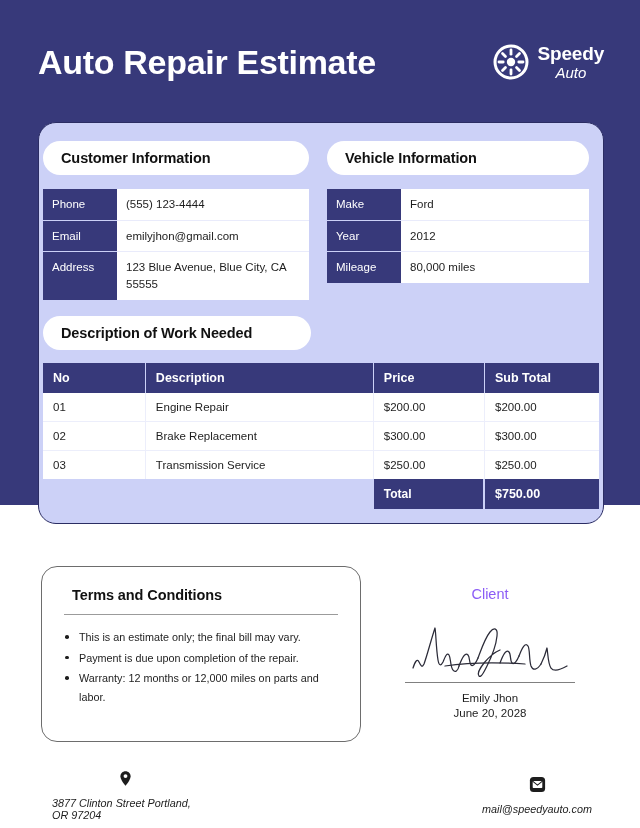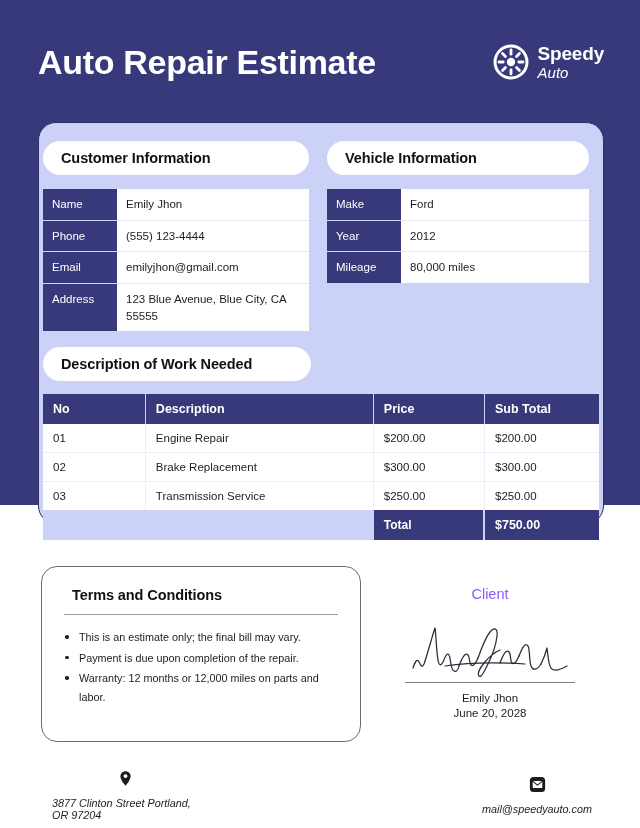--- a/index.html
+++ b/index.html
@@ -36,20 +36,21 @@
     color: #ffffff;
     font-size: 34px;
     font-weight: bold;
     letter-spacing: -0.3px;
   }
 
   .brand {
     display: flex;
     align-items: center;
     gap: 9px;
+    text-align: center;
   }
   .brand-mark { width: 36px; height: 36px; display: block; }
   .brand-text { display: flex; flex-direction: column; line-height: 1.0; }
   .brand-name {
     color: #ffffff;
     font-size: 19px;
     font-weight: bold;
     letter-spacing: -0.2px;
   }
   .brand-sub {
@@ -302,24 +303,20 @@
 </div>
 
 <div class="main-card">
 
   <div class="cols">
 
     <div class="col-left">
       <div class="pill wide">Customer Information</div>
       <table class="info-table">
         <tbody>
-          <tr>
-            <td class="key">Name</td>
-            <td class="val">Emily Jhon</td>
-          </tr>
           <tr>
             <td class="key">Phone</td>
             <td class="val">(555) 123-4444</td>
           </tr>
           <tr>
             <td class="key">Email</td>
             <td class="val">emilyjhon@gmail.com</td>
           </tr>
           <tr>
             <td class="key">Address</td>

